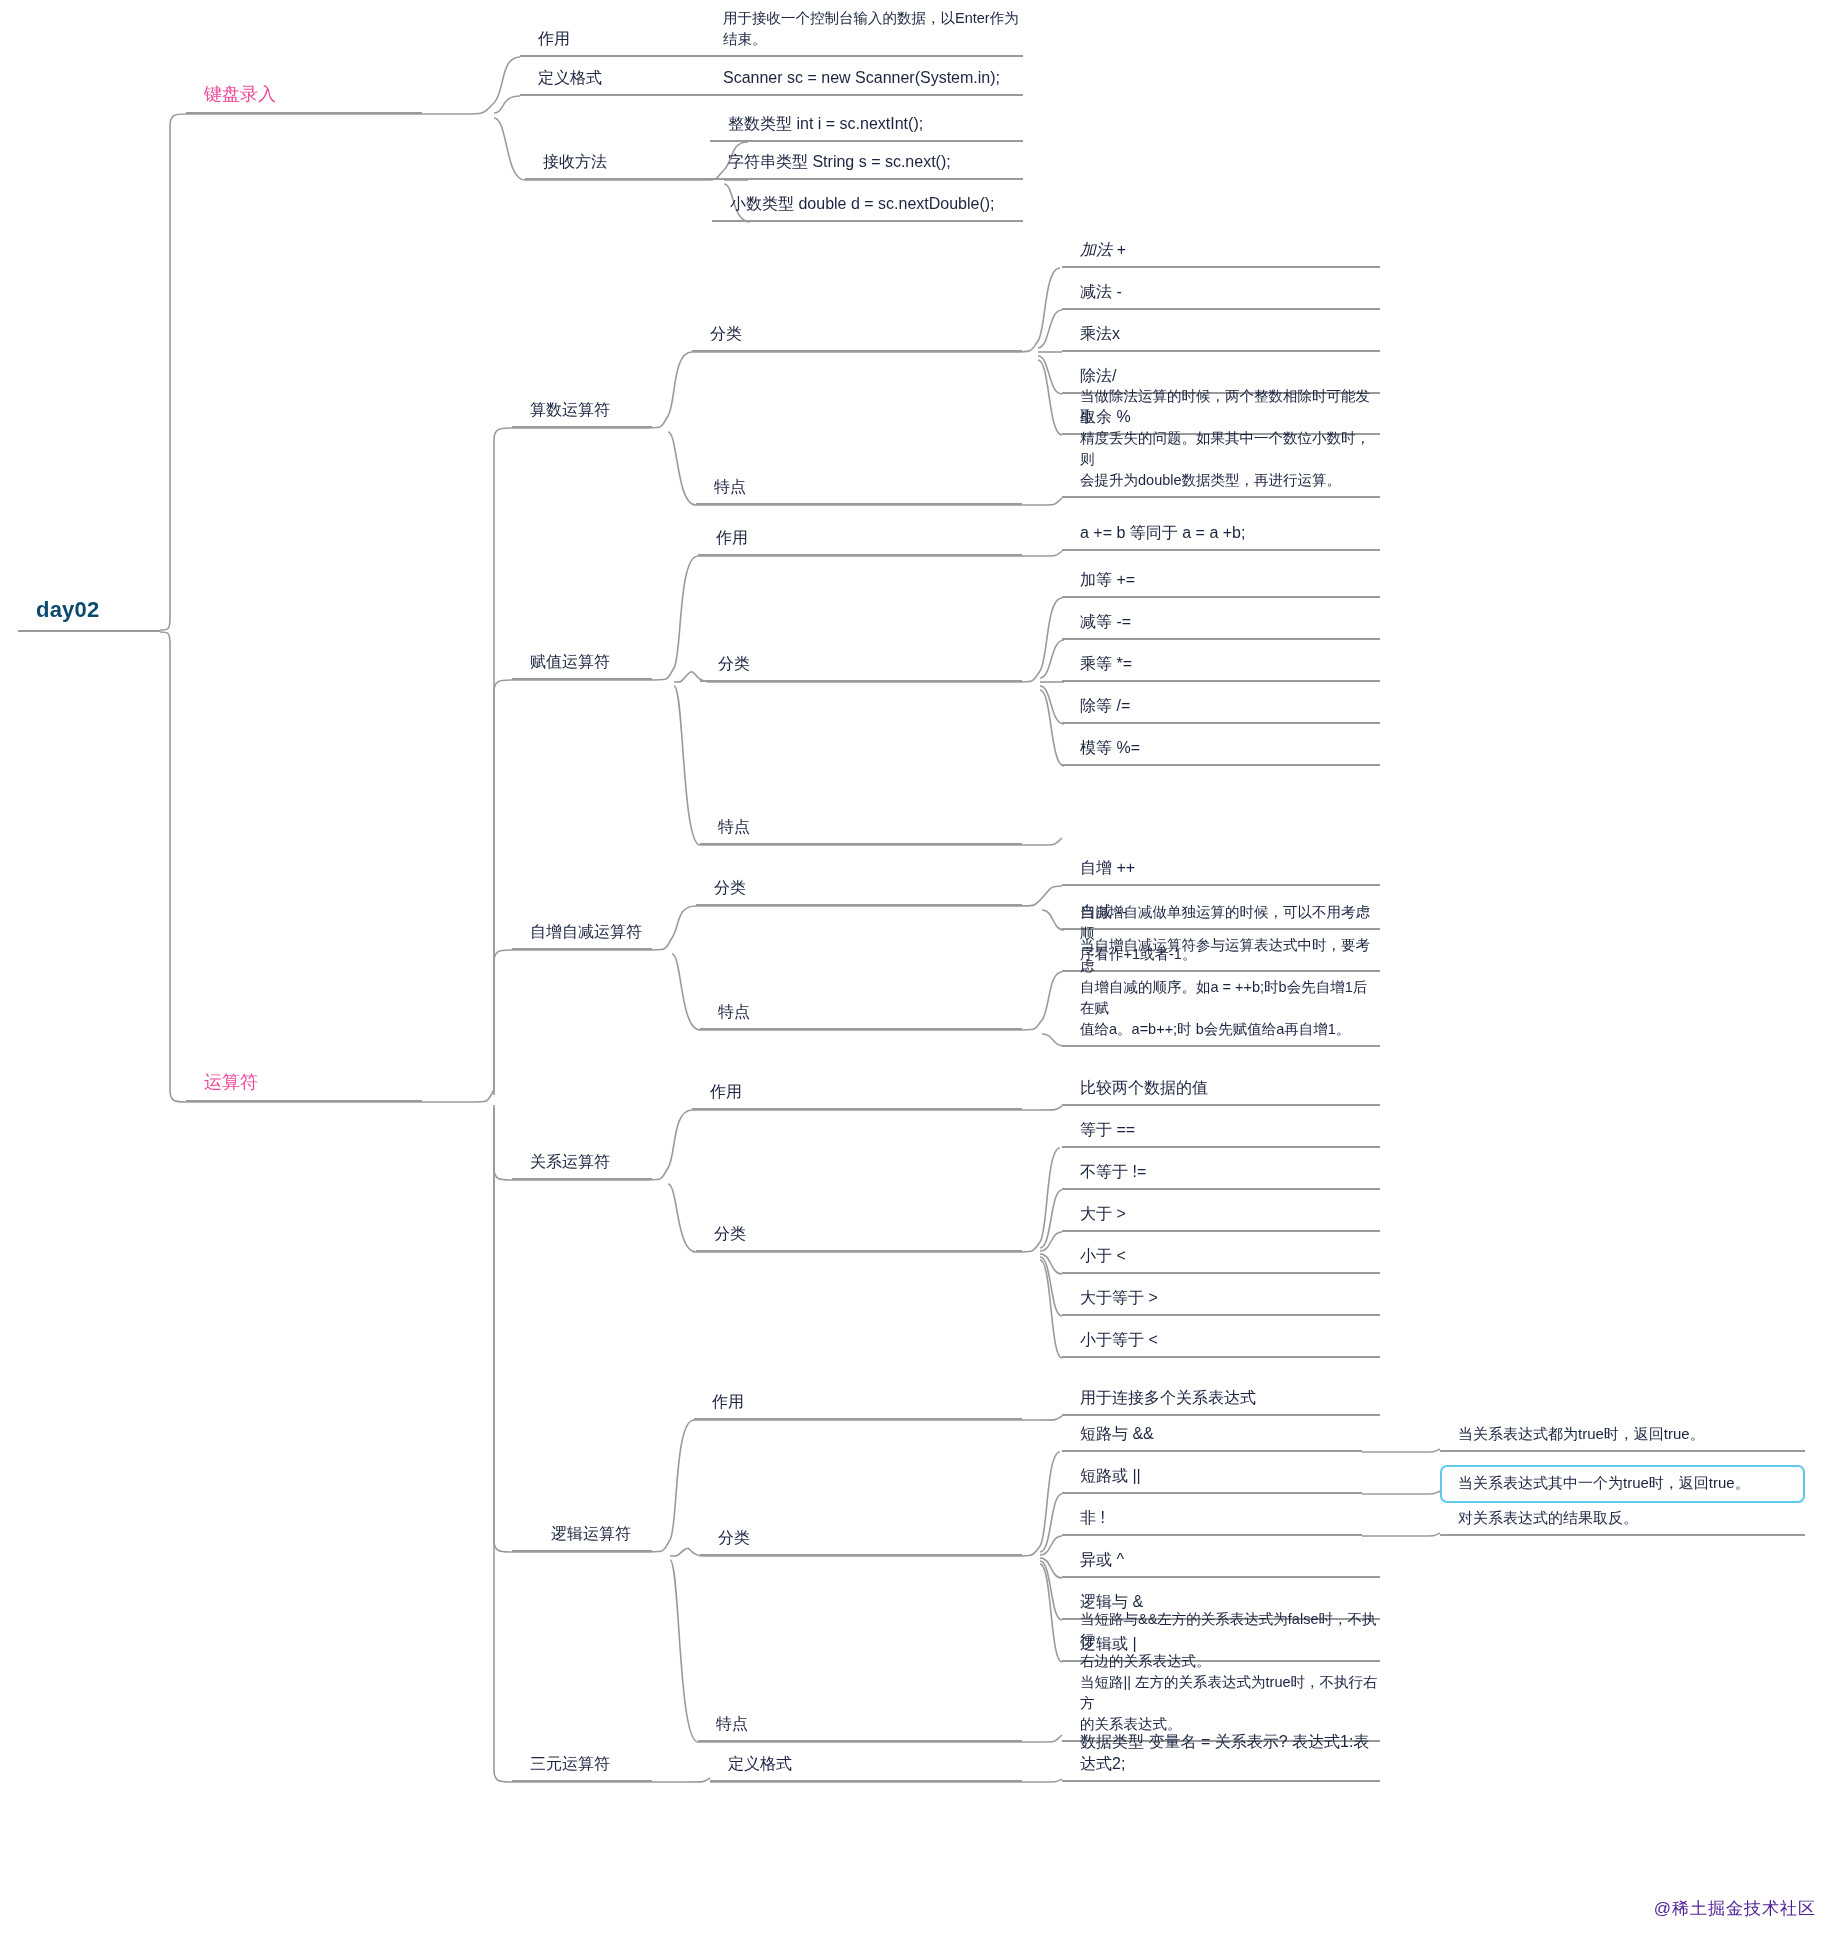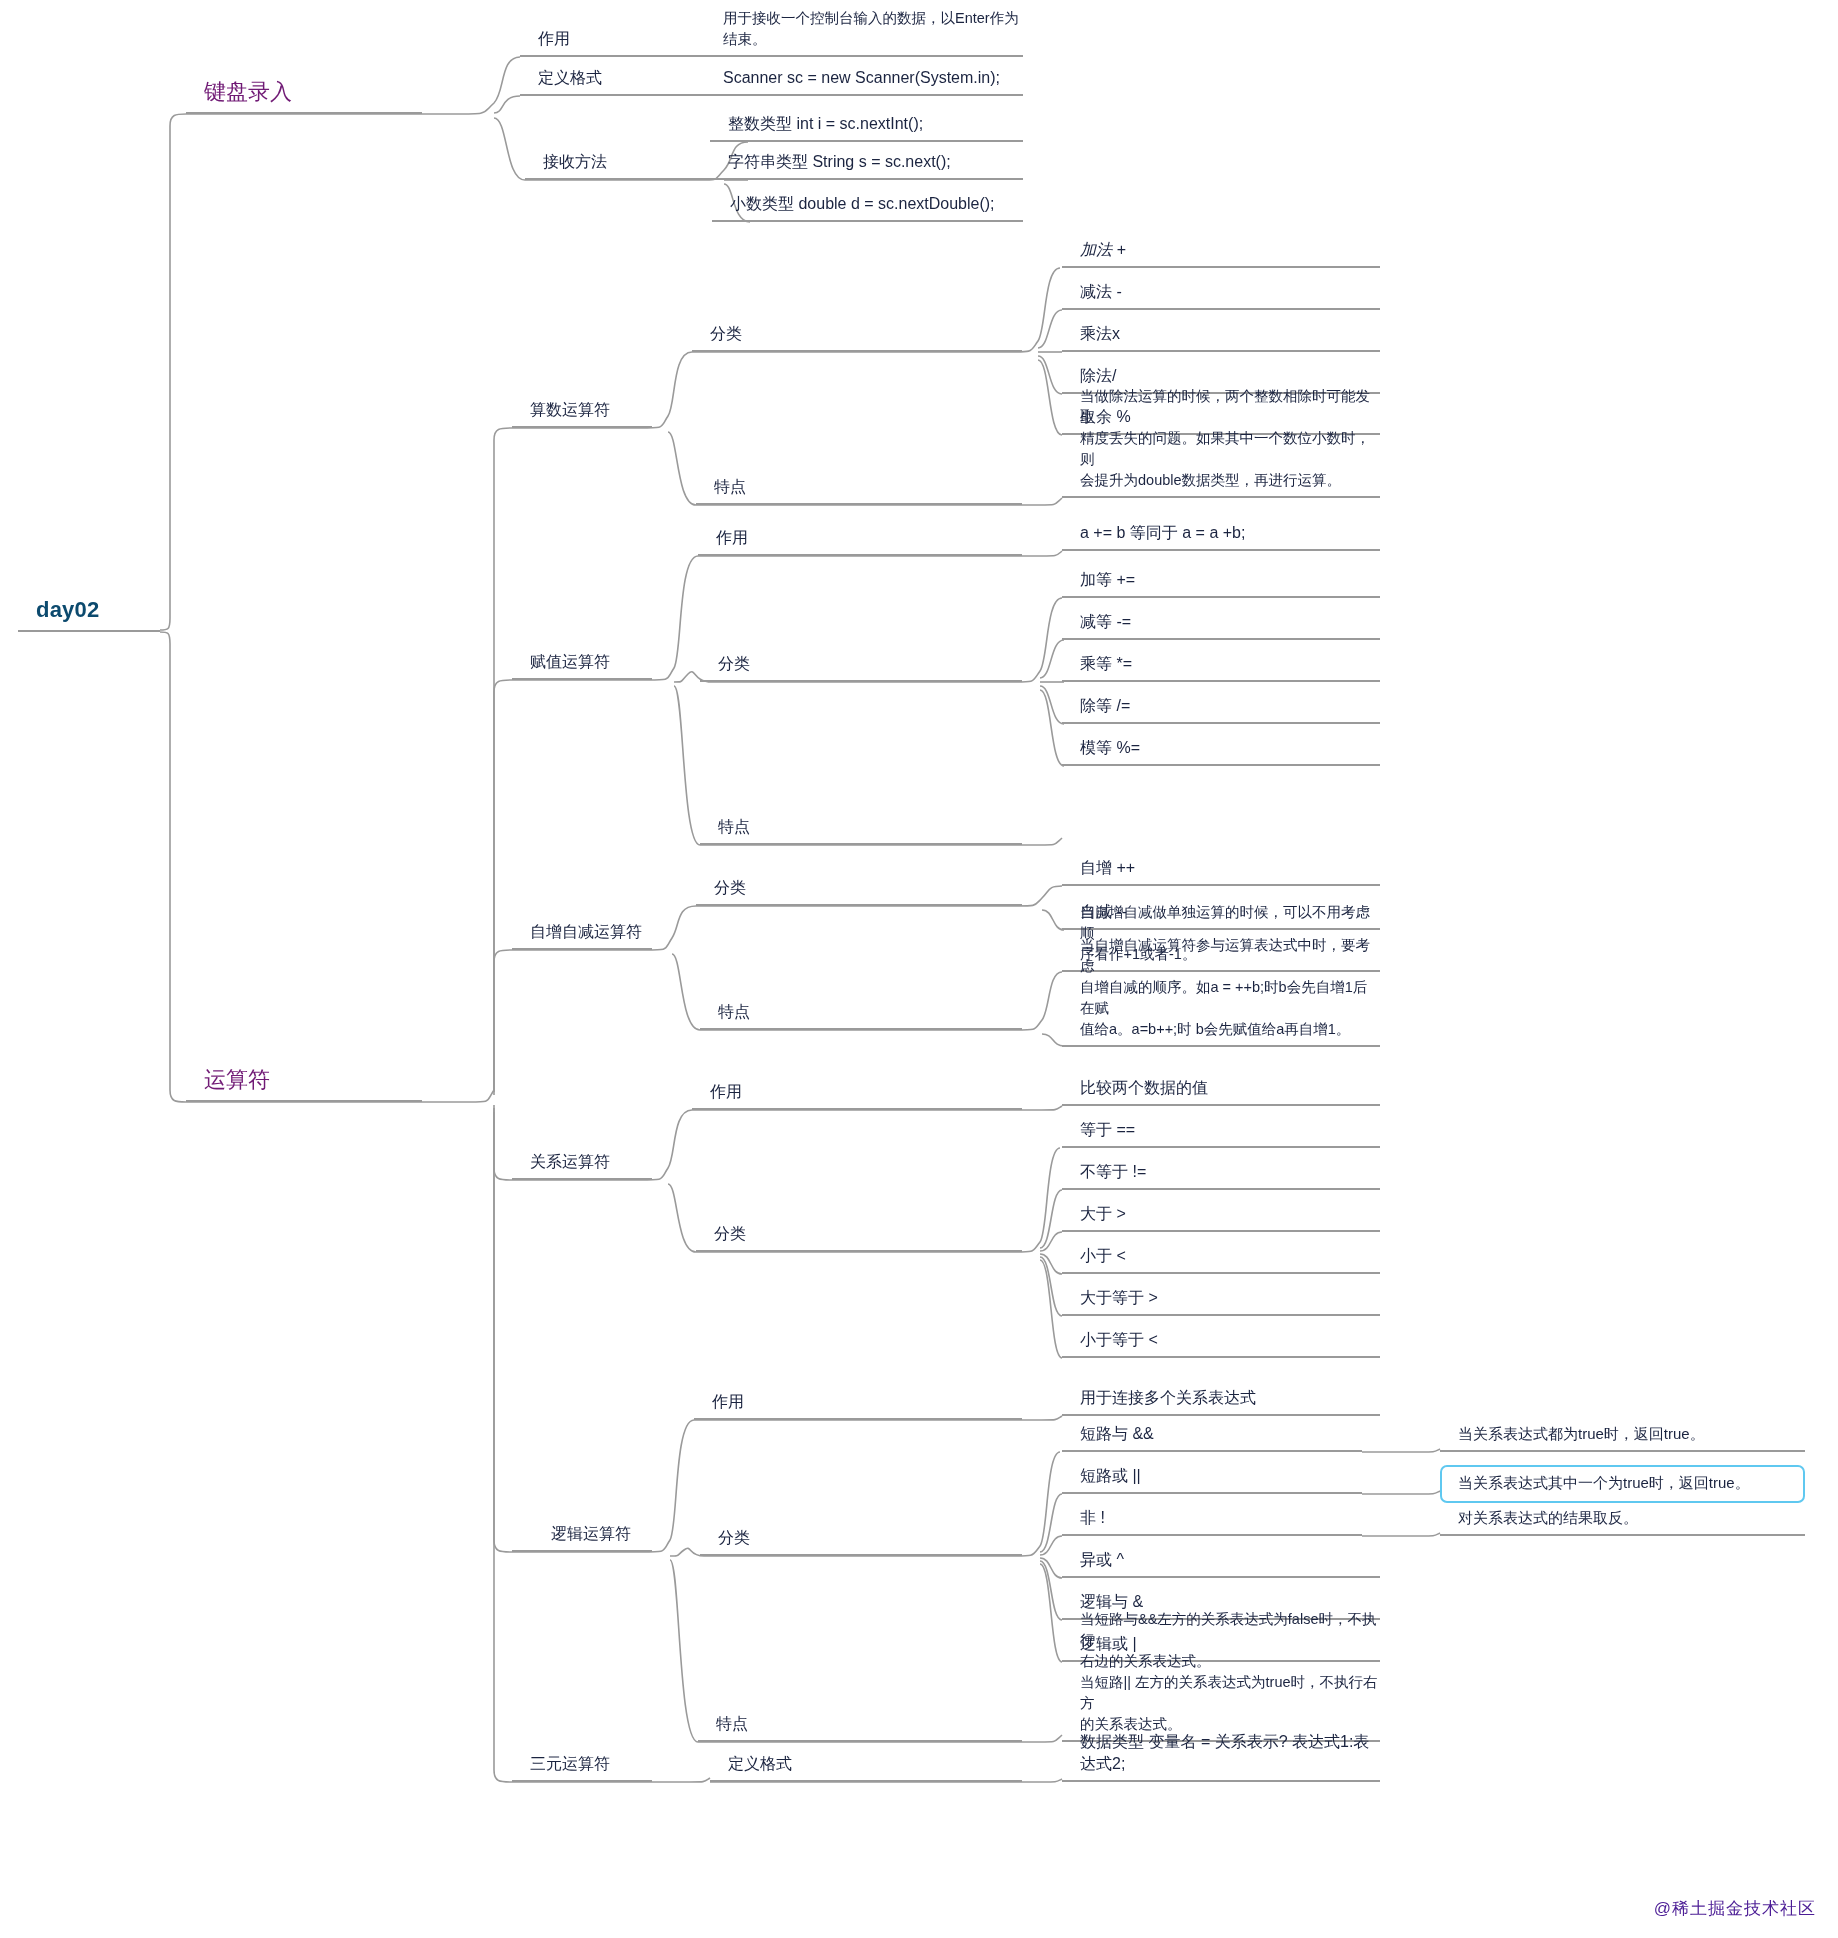--- a/index.html
+++ b/index.html
@@ -41,22 +41,22 @@
   }
   
   .root {
     font-size: 22px;
     font-weight: bold;
     letter-spacing: 0.2px;
     color: #0c4a6e;
   }
   
   .lvl1 {
-    font-size: 22px;
-    color: #701a75;
+    font-size: 18px;
+    color: #ec4899;
   }
   
   .lvl2 {
     font-size: 16px;
     color: #1b2440;
   }
   
   .lvl3 {
     font-size: 16px;
     color: #1b2440;

